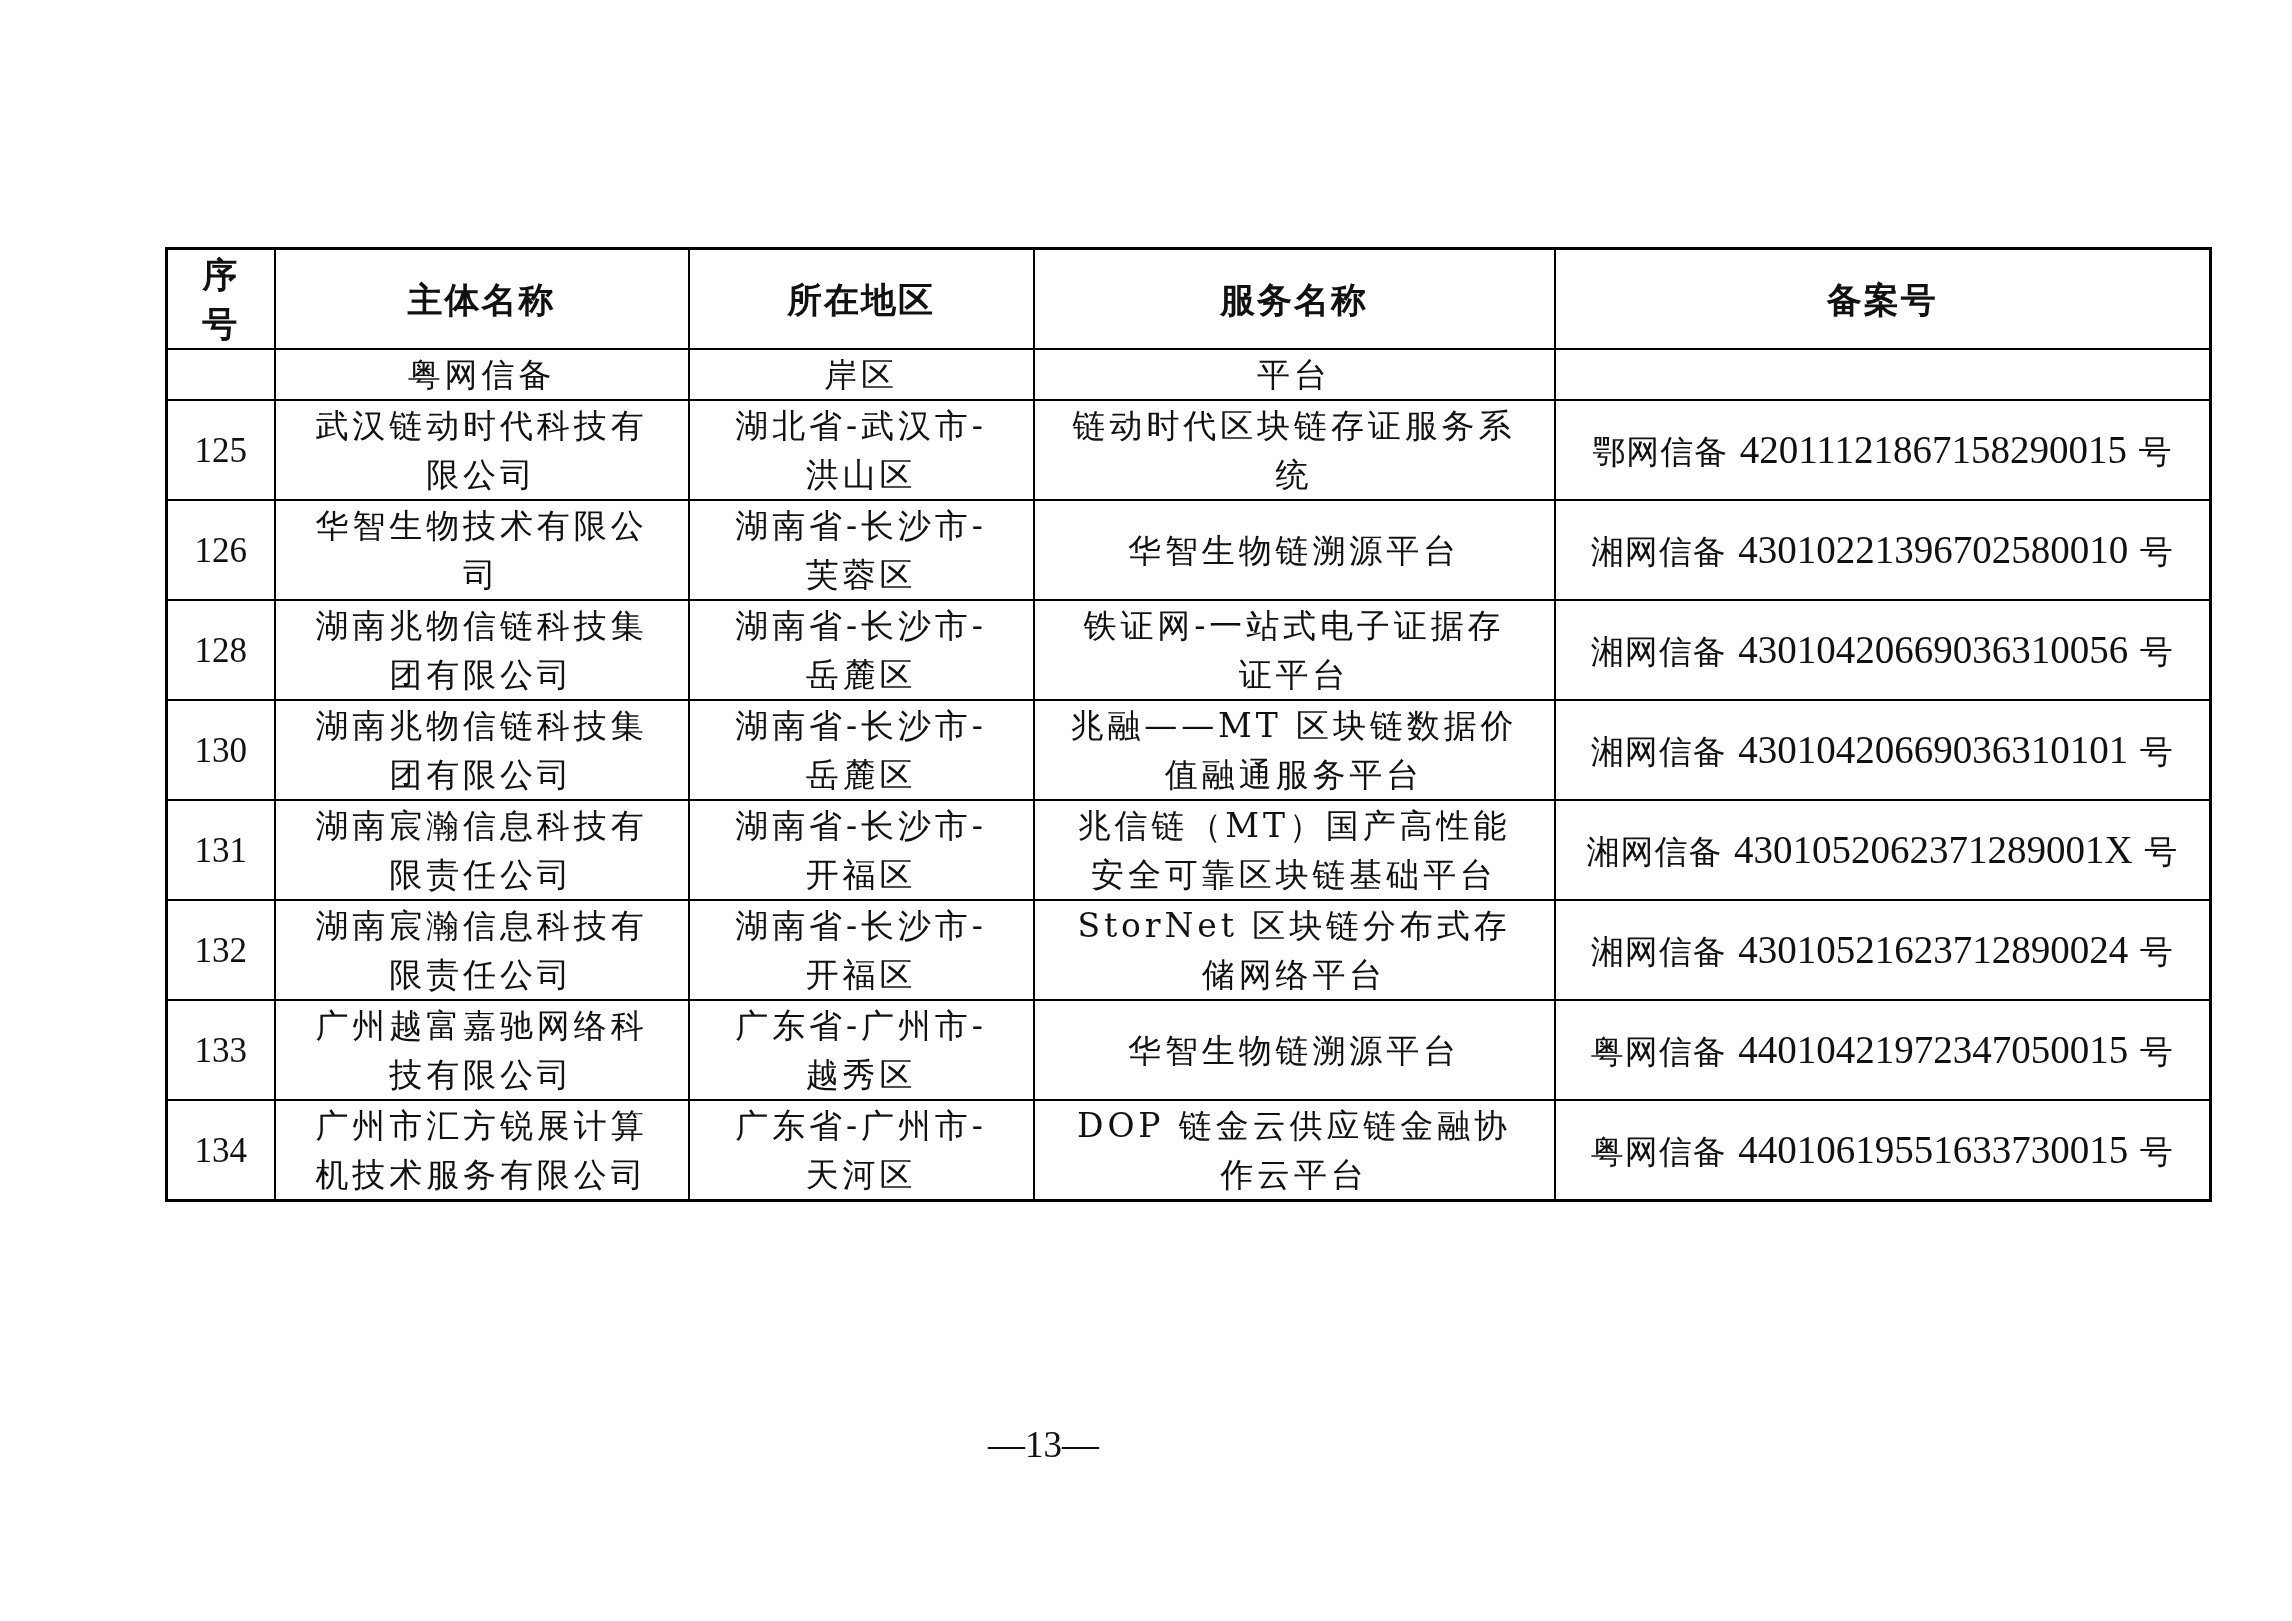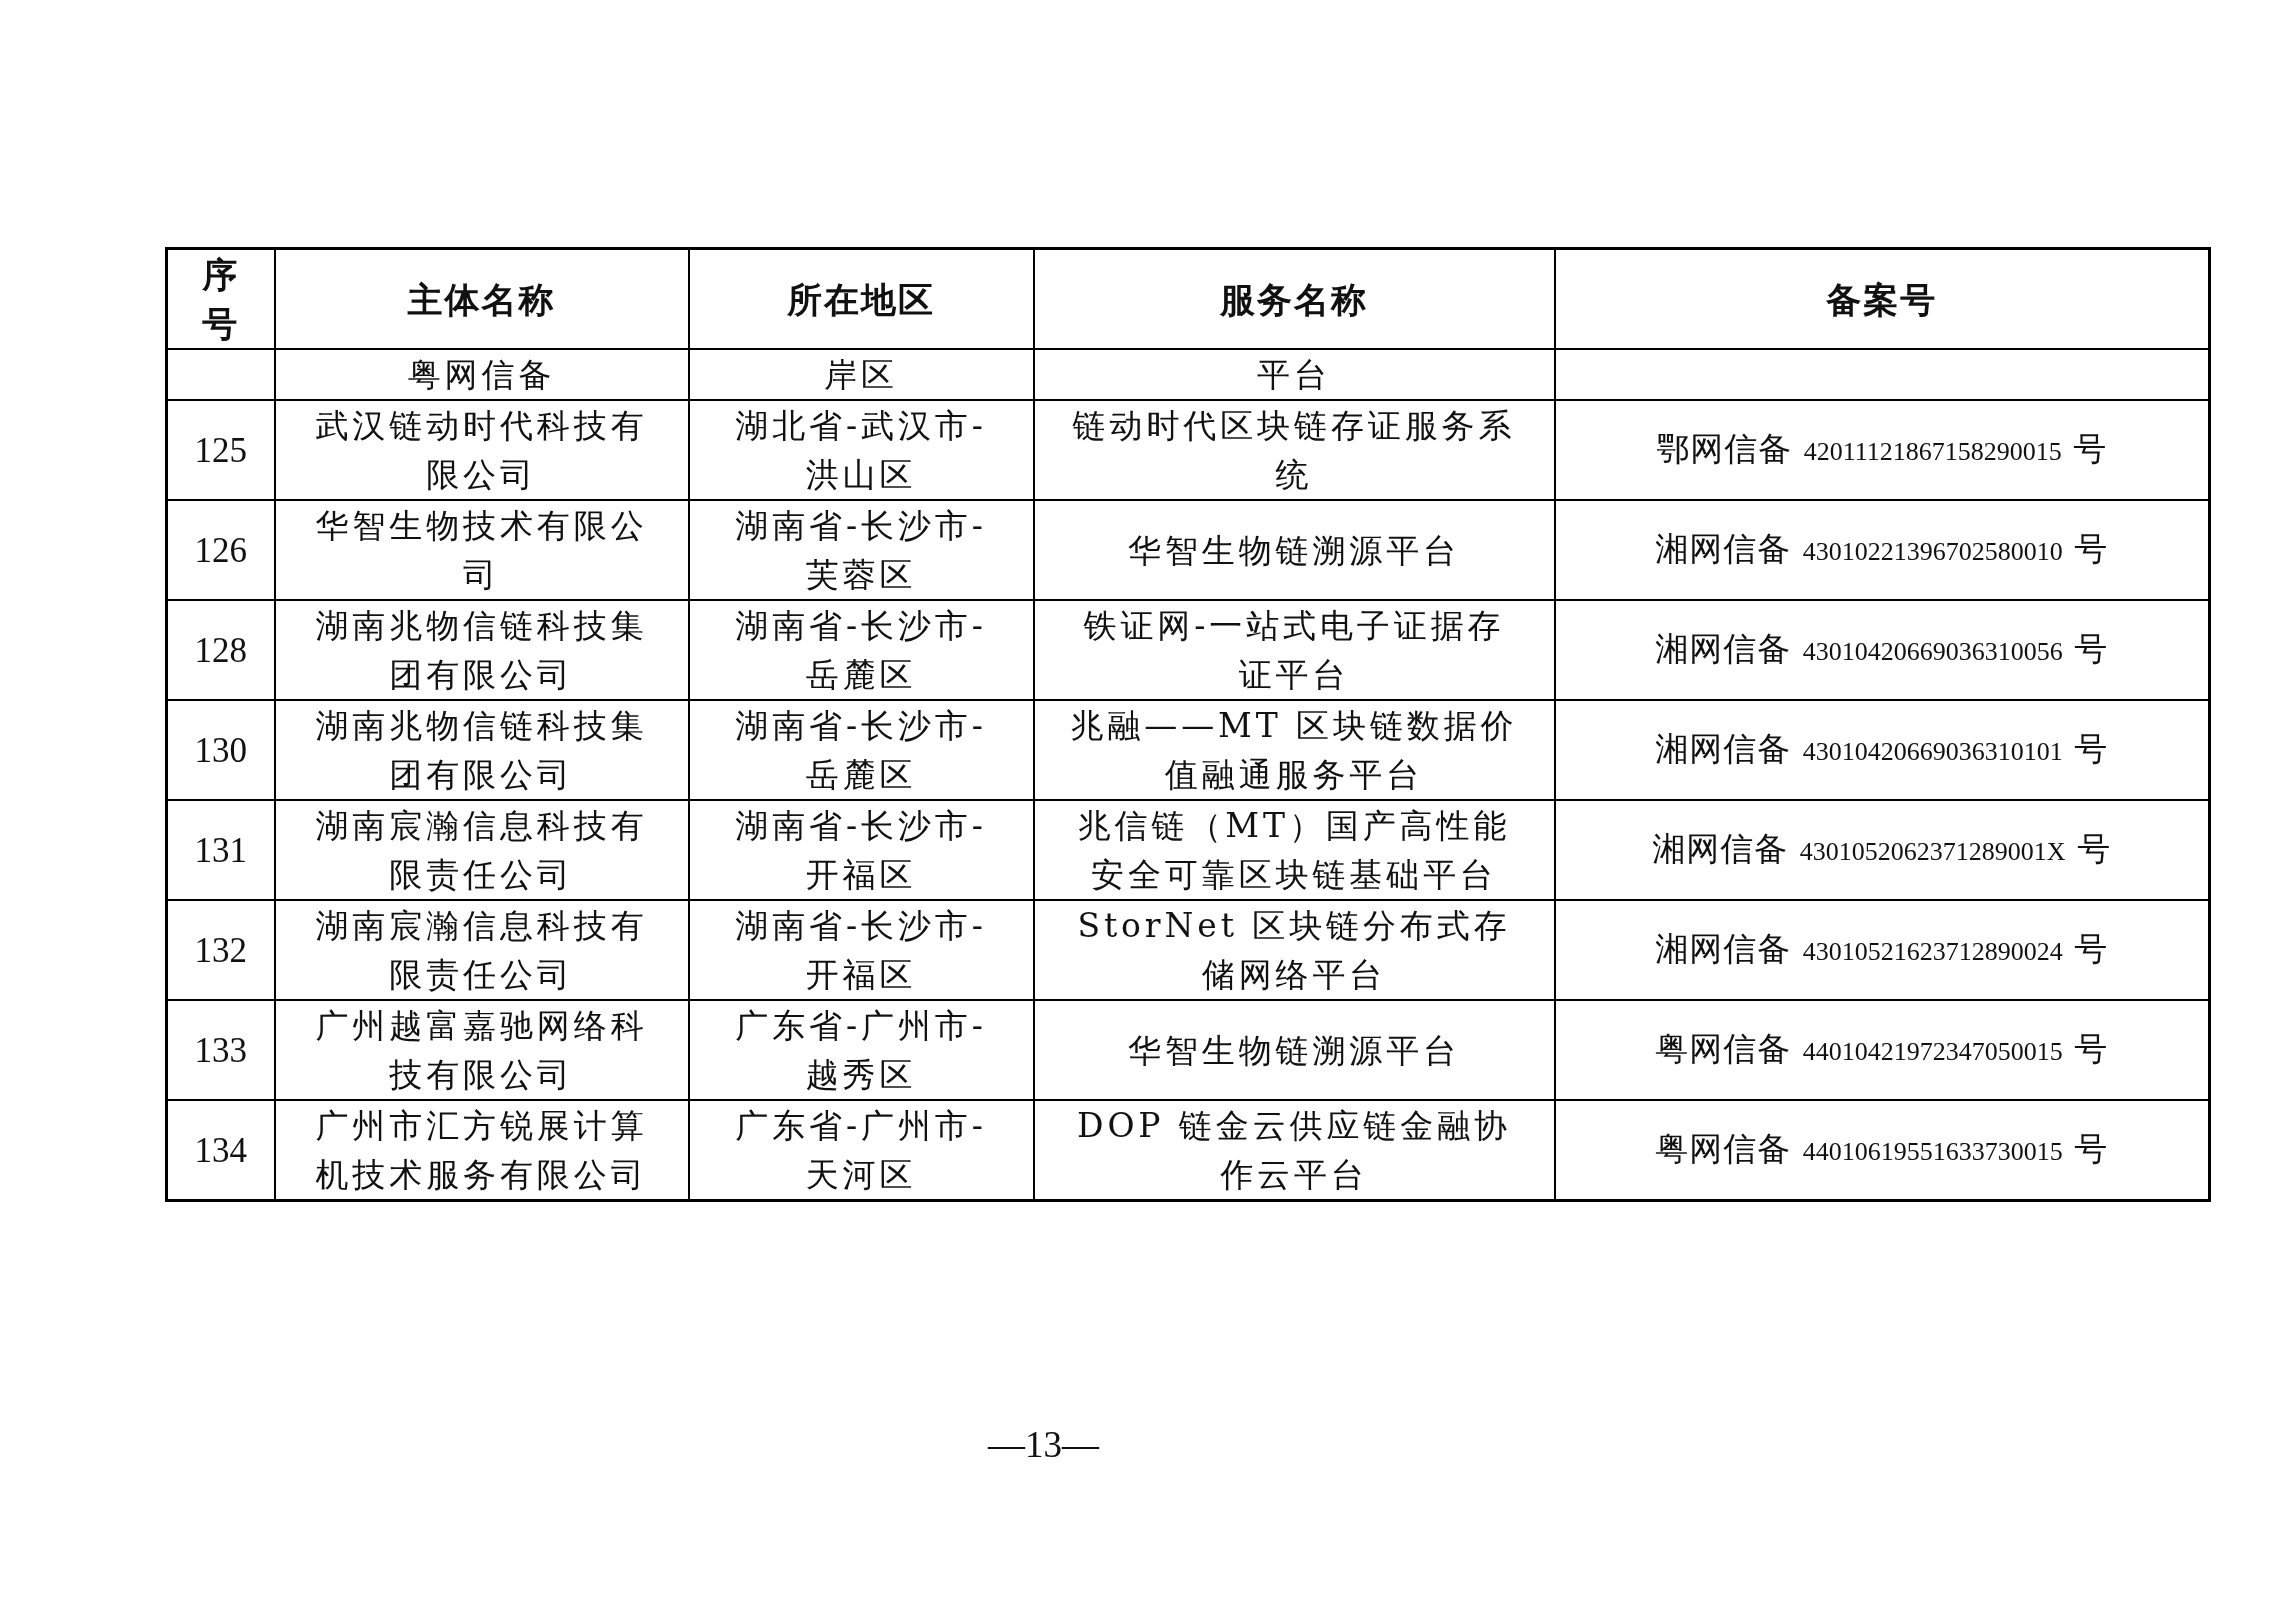--- a/index.html
+++ b/index.html
@@ -26,21 +26,21 @@
   }
   .page-table th {
     height: 49px; font-weight: bold; font-size: 35px; letter-spacing: 2px;
     border-bottom: 2.9px solid #000;
   }
   .page-table tr.cont td { height: 47px; }
   .page-table tr.data td { height: 96px; }
   .page-table tr.data { border-top: 2.9px solid #000; }
   .page-table td.num { font-family: "Liberation Serif", serif; font-size: 35px; letter-spacing: 0; padding: 0 6px; }
   .page-table td.rec { letter-spacing: 1px; white-space: nowrap; }
-  .page-table td.rec .digits { font-family: "Liberation Serif", serif; font-size: 26px; letter-spacing: 0; }
+  .page-table td.rec .digits { font-family: "Liberation Serif", serif; font-size: 39px; letter-spacing: 0; }
   .page-footer {
     position: absolute; top: 1423px; left: 0; width: 2087px;
     text-align: center; font-family: "Liberation Serif", serif; font-size: 37px;
   }
 </style>
 </head>
 <body>
 
 <table class="page-table">
   <colgroup>

